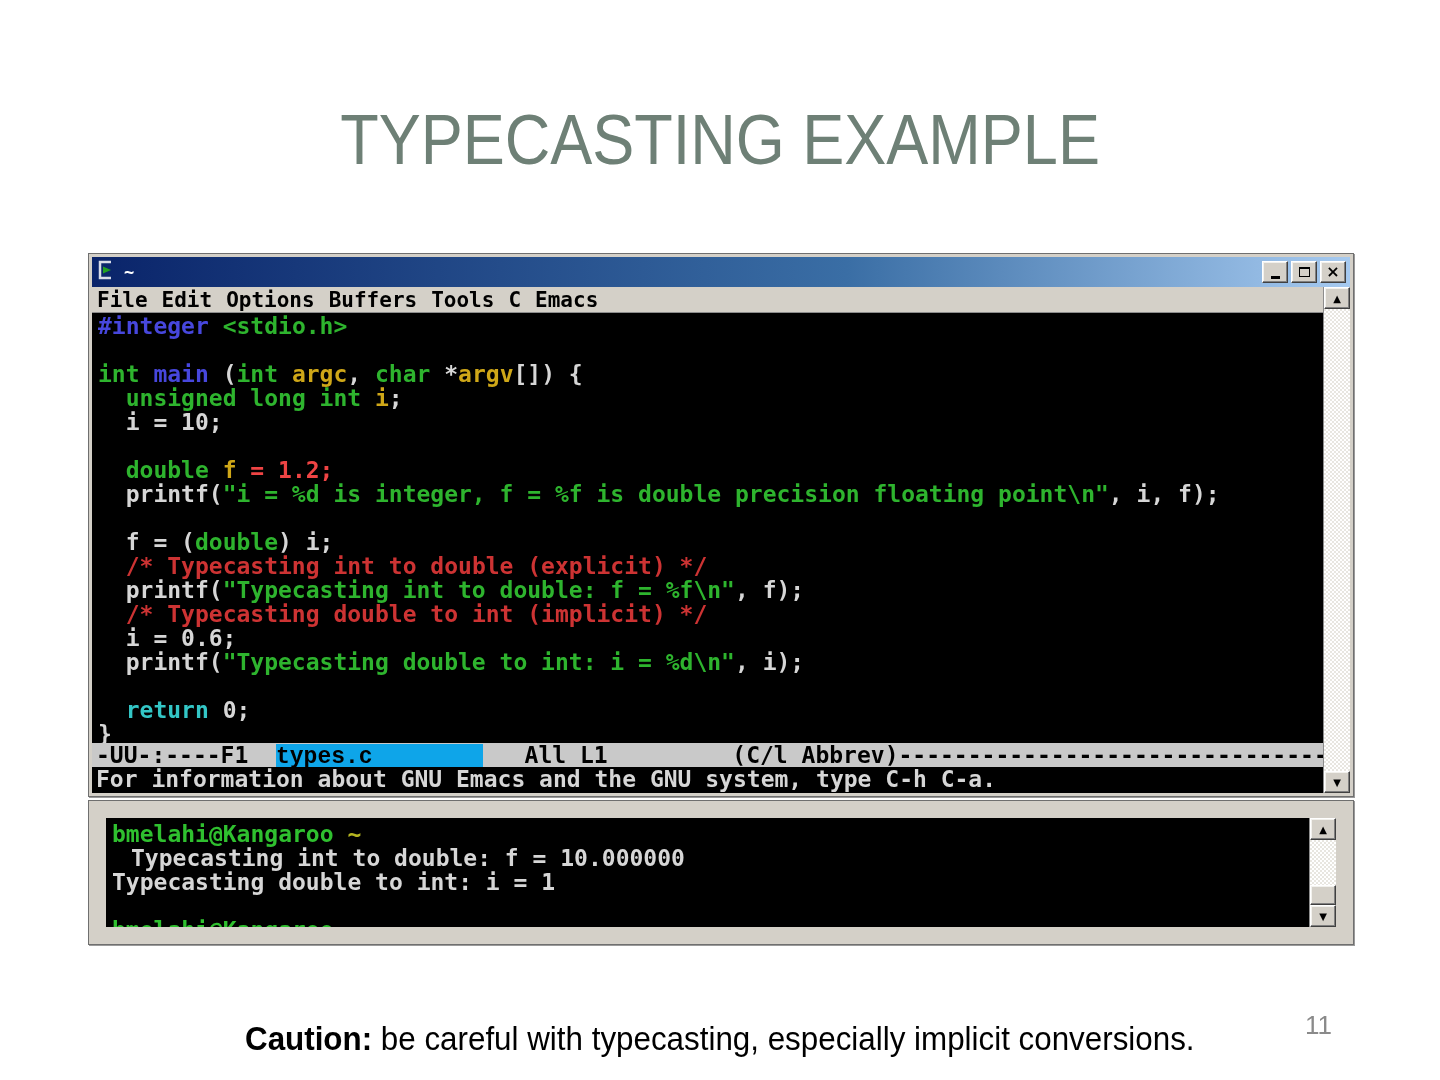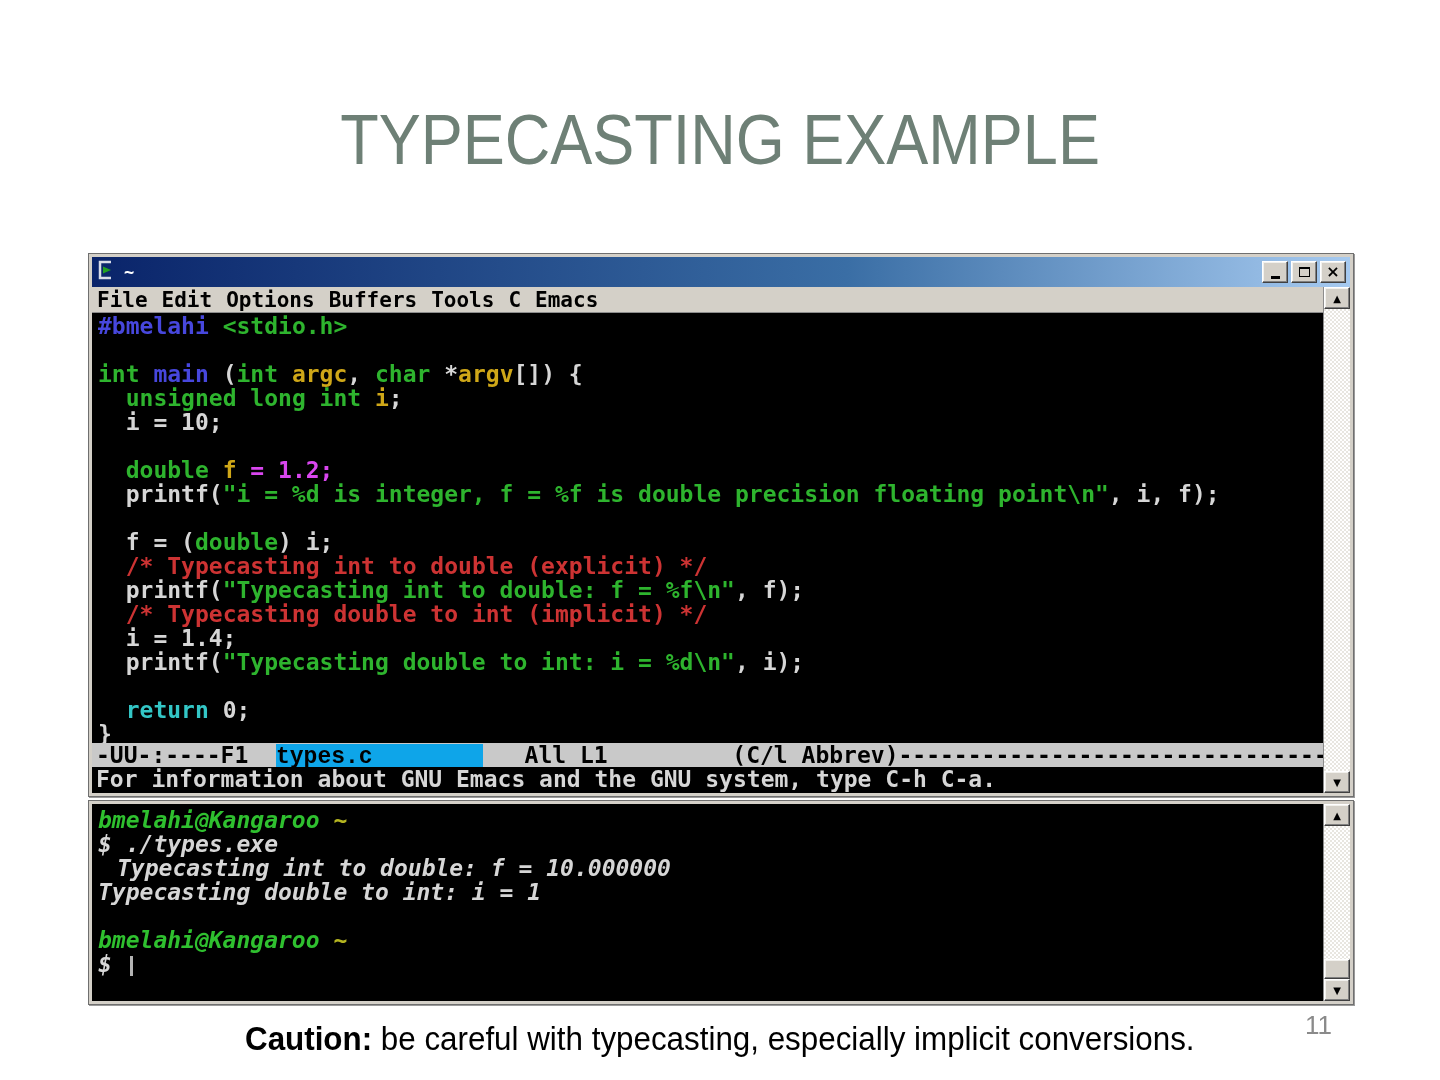--- a/index.html
+++ b/index.html
@@ -82,21 +82,21 @@
     flex:1; background-color:#e8e6e0;
     background-image: conic-gradient(#ffffff 25%, transparent 0 50%, #ffffff 0 75%, transparent 0);
     background-size:4px 4px;
   }
   .sb-thumb {
     height:20px; flex:0 0 20px; background:#d4d0c8;
     border:1px solid; border-color:#ffffff #404040 #404040 #ffffff;
     box-shadow: inset -1px -1px 0 #808080, inset 1px 1px 0 #f2f1ed;
   }
   
-  .terminal { left:88px; top:800px; width:1266px; height:205px; padding:3px; display:flex;font-style:italic; }
+  .terminal { left:88px; top:800px; width:1266px; height:145px; padding:17px; display:flex; }
   .term-content { flex:1; background:#000; padding:4px 0 0 6px; overflow:hidden; min-width:0; }
   .cursor { display:inline-block; width:3px; height:20px; background:#b4b4b4; vertical-align:middle; margin-left:4px; }
 </style>
 </head>
 <body>
 
 <div class="slide">
 
   <div class="slide-title">
     <span>TYPECASTING EXAMPLE</span>
@@ -128,34 +128,34 @@
         <div class="menubar">
             <span class="menu-item">File</span>
             <span class="menu-item">Edit</span>
             <span class="menu-item">Options</span>
             <span class="menu-item">Buffers</span>
             <span class="menu-item">Tools</span>
             <span class="menu-item">C</span>
             <span class="menu-item">Emacs</span>
           </div>
         <div class="code-area">
-            <div class="mono-line"><span style="color: rgb(71, 71, 221);">#bmelahi</span><span style="color: rgb(214, 214, 214);"> </span><span style="color: rgb(46, 180, 46);">&lt;stdio.h&gt;</span></div>
+            <div class="mono-line"><span style="color: rgb(71, 71, 221);">#integer</span><span style="color: rgb(214, 214, 214);"> </span><span style="color: rgb(46, 180, 46);">&lt;stdio.h&gt;</span></div>
             <div class="mono-line"></div>
             <div class="mono-line"><span style="color: rgb(46, 180, 46);">int</span><span style="color: rgb(214, 214, 214);"> </span><span style="color: rgb(71, 71, 221);">main</span><span style="color: rgb(214, 214, 214);"> (</span><span style="color: rgb(46, 180, 46);">int</span><span style="color: rgb(214, 214, 214);"> </span><span style="color: rgb(207, 167, 24);">argc</span><span style="color: rgb(214, 214, 214);">, </span><span style="color: rgb(46, 180, 46);">char</span><span style="color: rgb(214, 214, 214);"> *</span><span style="color: rgb(207, 167, 24);">argv</span><span style="color: rgb(214, 214, 214);">[]) {</span></div>
             <div class="mono-line"><span style="color: rgb(214, 214, 214);">  </span><span style="color: rgb(46, 180, 46);">unsigned</span><span style="color: rgb(214, 214, 214);"> </span><span style="color: rgb(46, 180, 46);">long</span><span style="color: rgb(214, 214, 214);"> </span><span style="color: rgb(46, 180, 46);">int</span><span style="color: rgb(214, 214, 214);"> </span><span style="color: rgb(207, 167, 24);">i</span><span style="color: rgb(214, 214, 214);">;</span></div>
             <div class="mono-line"><span style="color: rgb(214, 214, 214);">  i = 10;</span></div>
             <div class="mono-line"></div>
-            <div class="mono-line"><span style="color: rgb(214, 214, 214);">  </span><span style="color: rgb(46, 180, 46);">double</span><span style="color: rgb(214, 214, 214);"> </span><span style="color: rgb(207, 167, 24);">f</span><span style="color: #d946ef;"> = 1.2;</span></div>
+            <div class="mono-line"><span style="color: rgb(214, 214, 214);">  </span><span style="color: rgb(46, 180, 46);">double</span><span style="color: rgb(214, 214, 214);"> </span><span style="color: rgb(207, 167, 24);">f</span><span style="color: #ef4444;"> = 1.2;</span></div>
             <div class="mono-line"><span style="color: rgb(214, 214, 214);">  printf(</span><span style="color: rgb(46, 180, 46);">"i = %d is integer, f = %f is double precision floating point\n"</span><span style="color: rgb(214, 214, 214);">, i, f);</span></div>
             <div class="mono-line"></div>
             <div class="mono-line"><span style="color: rgb(214, 214, 214);">  f = (</span><span style="color: rgb(46, 180, 46);">double</span><span style="color: rgb(214, 214, 214);">) i;</span></div>
             <div class="mono-line"><span style="color: rgb(214, 214, 214);">  </span><span style="color: rgb(205, 51, 51);">/* Typecasting int to double (explicit) */</span></div>
             <div class="mono-line"><span style="color: rgb(214, 214, 214);">  printf(</span><span style="color: rgb(46, 180, 46);">"Typecasting int to double: f = %f\n"</span><span style="color: rgb(214, 214, 214);">, f);</span></div>
             <div class="mono-line"><span style="color: rgb(214, 214, 214);">  </span><span style="color: rgb(205, 51, 51);">/* Typecasting double to int (implicit) */</span></div>
-            <div class="mono-line"><span style="color: rgb(214, 214, 214);">  i = 1.4;</span></div>
+            <div class="mono-line"><span style="color: rgb(214, 214, 214);">  i = 0.6;</span></div>
             <div class="mono-line"><span style="color: rgb(214, 214, 214);">  printf(</span><span style="color: rgb(46, 180, 46);">"Typecasting double to int: i = %d\n"</span><span style="color: rgb(214, 214, 214);">, i);</span></div>
             <div class="mono-line"></div>
             <div class="mono-line"><span style="color: rgb(214, 214, 214);">  </span><span style="color: rgb(51, 198, 198);">return</span><span style="color: rgb(214, 214, 214);"> 0;</span></div>
             <div class="mono-line"><span style="color: rgb(214, 214, 214);">}</span></div>
           </div>
         <div class="modeline"><span>-UU-:----F1  </span><span class="buffer-name">types.c        </span><span>   All L1         (C/l Abbrev)</span><span>--------------------------------------------------</span></div>
         <div class="echo-area">For information about GNU Emacs and the GNU system, type C-h C-a.</div>
       </div>
       <div class="scrollbar">
         <div class="sb-btn">
@@ -165,21 +165,20 @@
         <div class="sb-btn">
             <span>▼</span>
           </div>
       </div>
     </div>
   </div>
 
   <div class="win terminal">
     <div class="term-content">
         <div class="mono-line"><span style="color: rgb(47, 192, 47);">bmelahi@Kangaroo</span><span style="color: rgb(214, 214, 214);"> </span><span style="color: rgb(181, 181, 32);">~</span></div>
-        <div class="mono-line"><span style="color: rgb(214, 214, 214);">$ ./types.exe</span></div>
         <div class="mono-line"><span style="color: rgb(214, 214, 214); margin-left: 19px;">Typecasting int to double: f = 10.000000</span></div>
         <div class="mono-line"><span style="color: rgb(214, 214, 214);">Typecasting double to int: i = 1</span></div>
         <div class="mono-line"></div>
         <div class="mono-line"><span style="color: rgb(47, 192, 47);">bmelahi@Kangaroo</span><span style="color: rgb(214, 214, 214);"> </span><span style="color: rgb(181, 181, 32);">~</span></div>
         <div class="mono-line"><span style="color: rgb(214, 214, 214);">$ </span><span class="cursor"></span></div>
       </div>
     <div class="scrollbar">
       <div class="sb-btn">
           <span>▲</span>
         </div>

